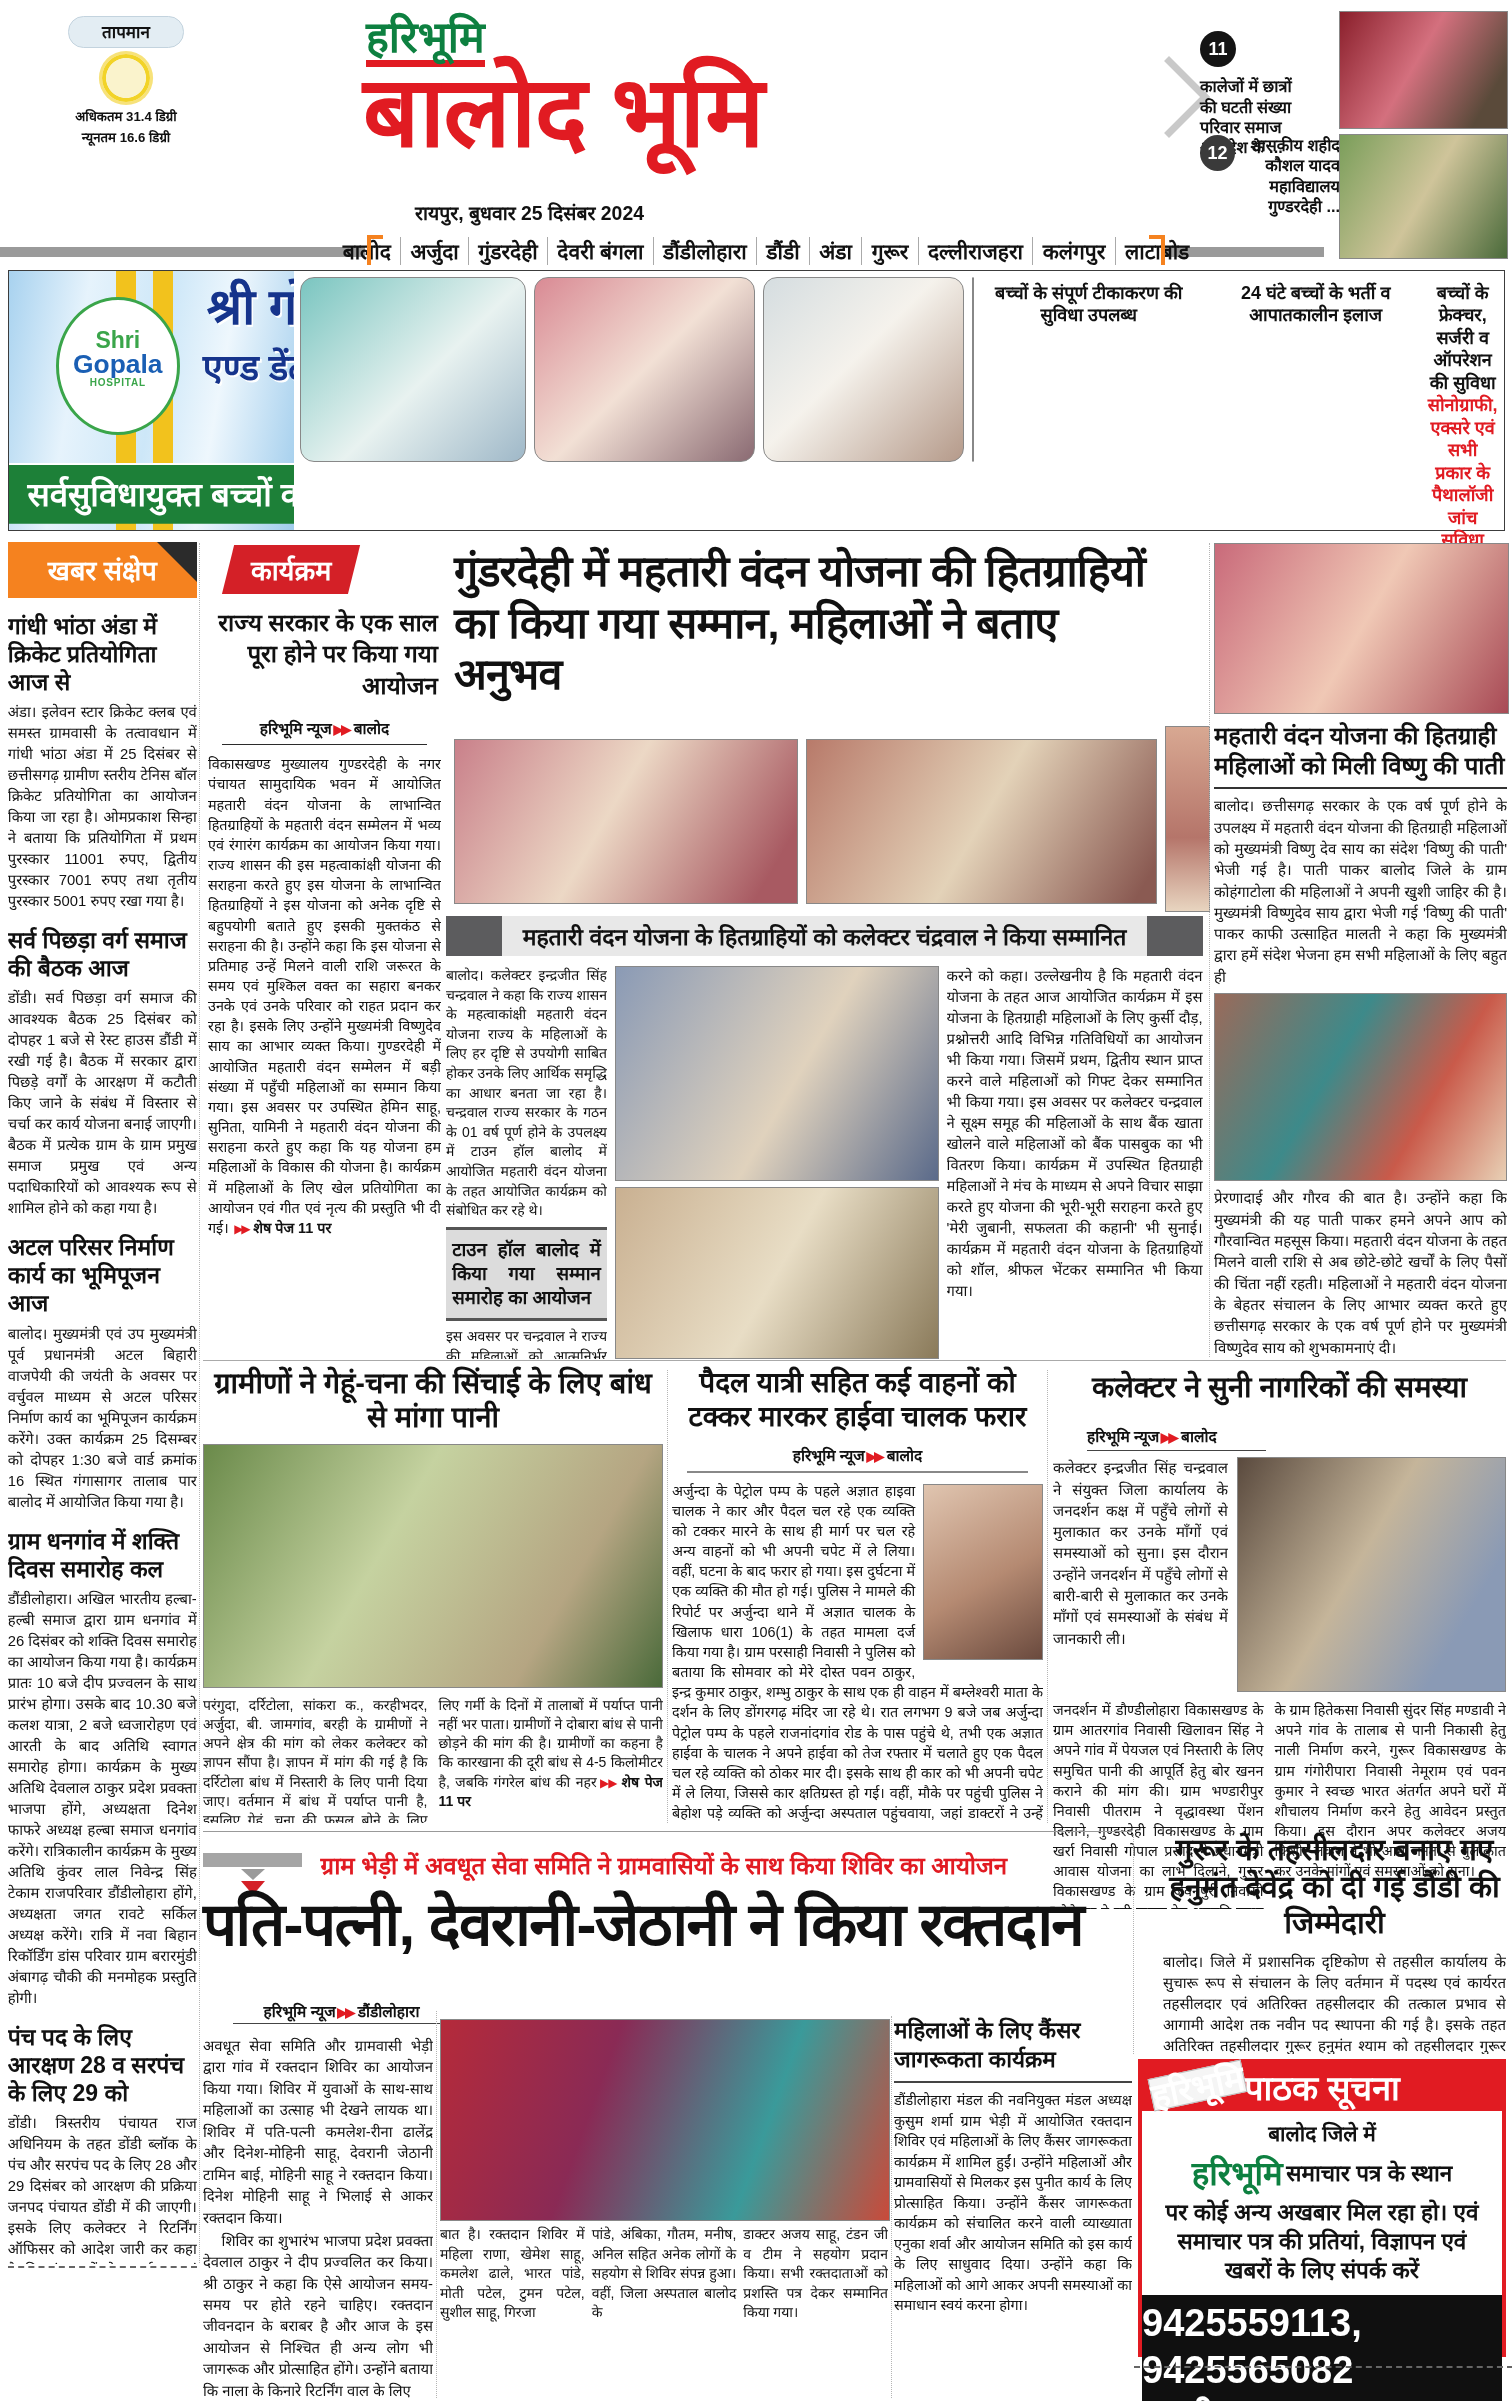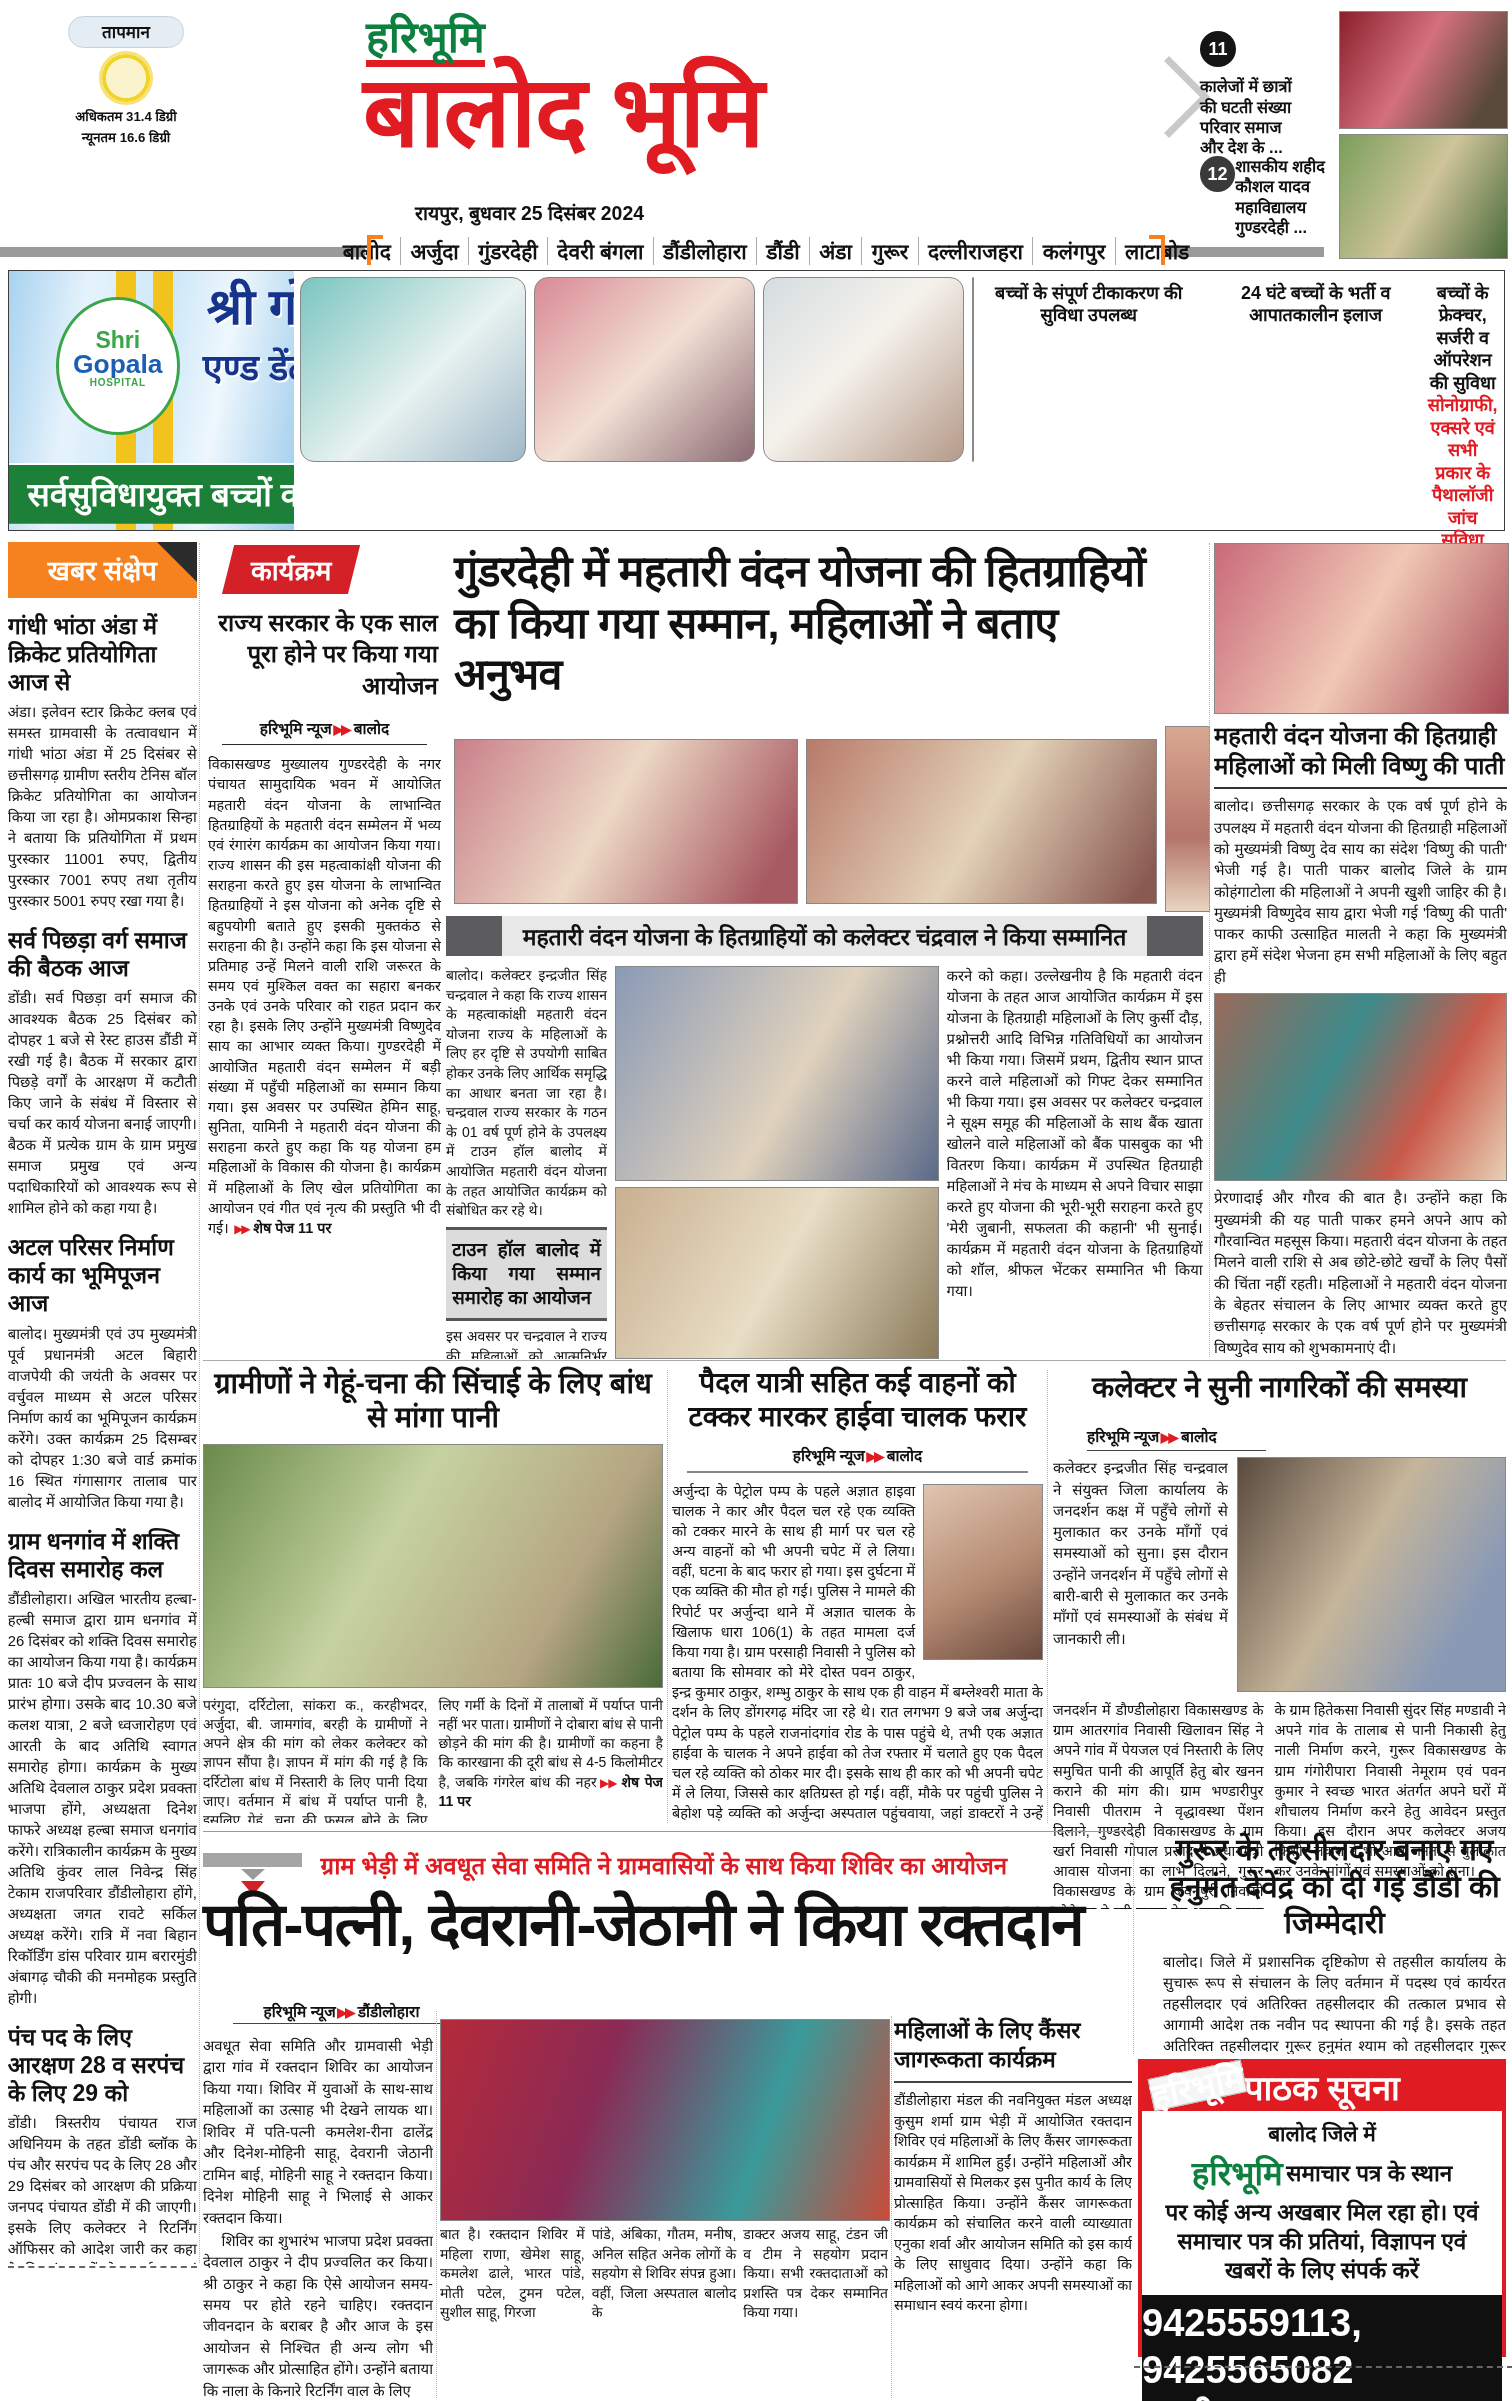--- a/index.html
+++ b/index.html
@@ -187,21 +187,21 @@
 <div class="abs dateline">रायपुर, बुधवार 25 दिसंबर 2024</div>
 
 <div class="abs jump-deco"></div>
 
 <div class="abs" style="left:1200px;top:31px;width:140px;display:flex;gap:9.3px;flex-direction:column;">
   <div class="tb-circle">11</div>
   <div class="tb-text">कालेजों में छात्रों की घटती संख्या परिवार समाज और देश के ...</div>
 </div>
 <div class="abs ph tbp1"></div>
 
-<div class="abs" style="left:1200px;top:156px;width:140px;display:flex;gap:0;">
+<div class="abs" style="left:1200px;top:135px;width:140px;display:flex;gap:0;text-align:right;">
   <div class="tb-circle" style="background:#3a3a3a;">12</div>
   <div class="tb-text">शासकीय शहीद कौशल यादव महाविद्यालय गुण्डरदेही ...</div>
 </div>
 <div class="abs ph tbp2"></div>
 
 <div class="nav-strip" style="left:0;width:365px;"></div>
 <div class="nav-strip" style="left:1165px;width:159px;"></div>
 <div class="abs navwrap">
   <span class="brk brk-l"></span>
   <span class="nav-item">बालोद</span>

